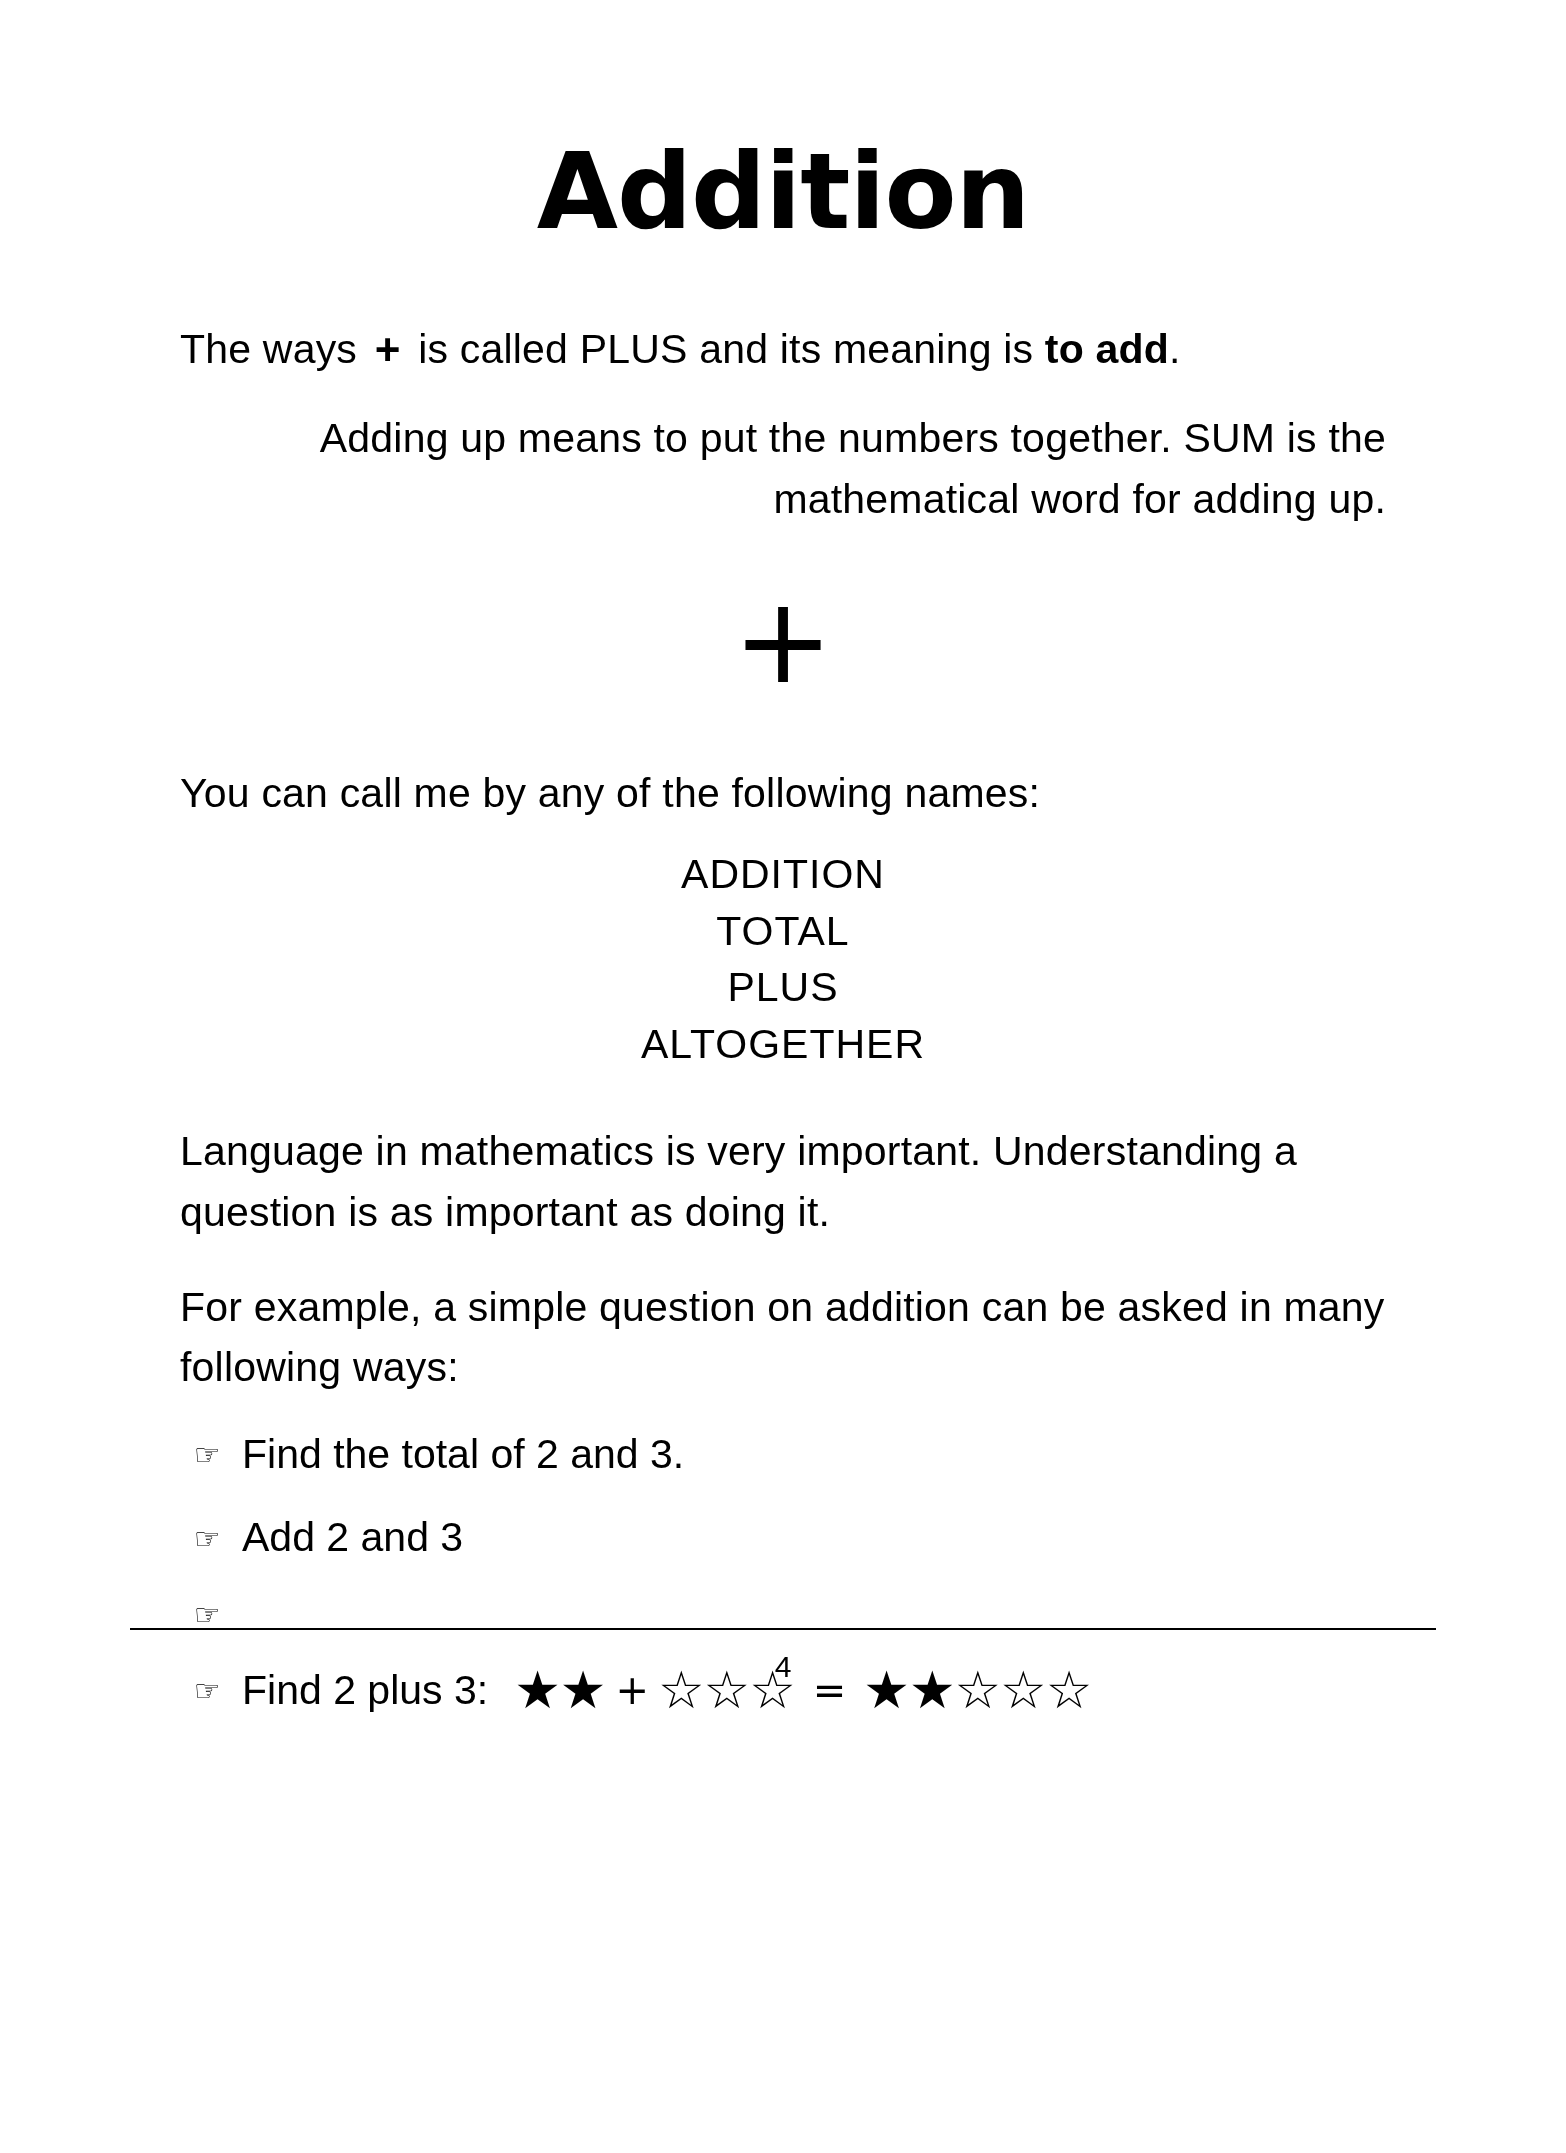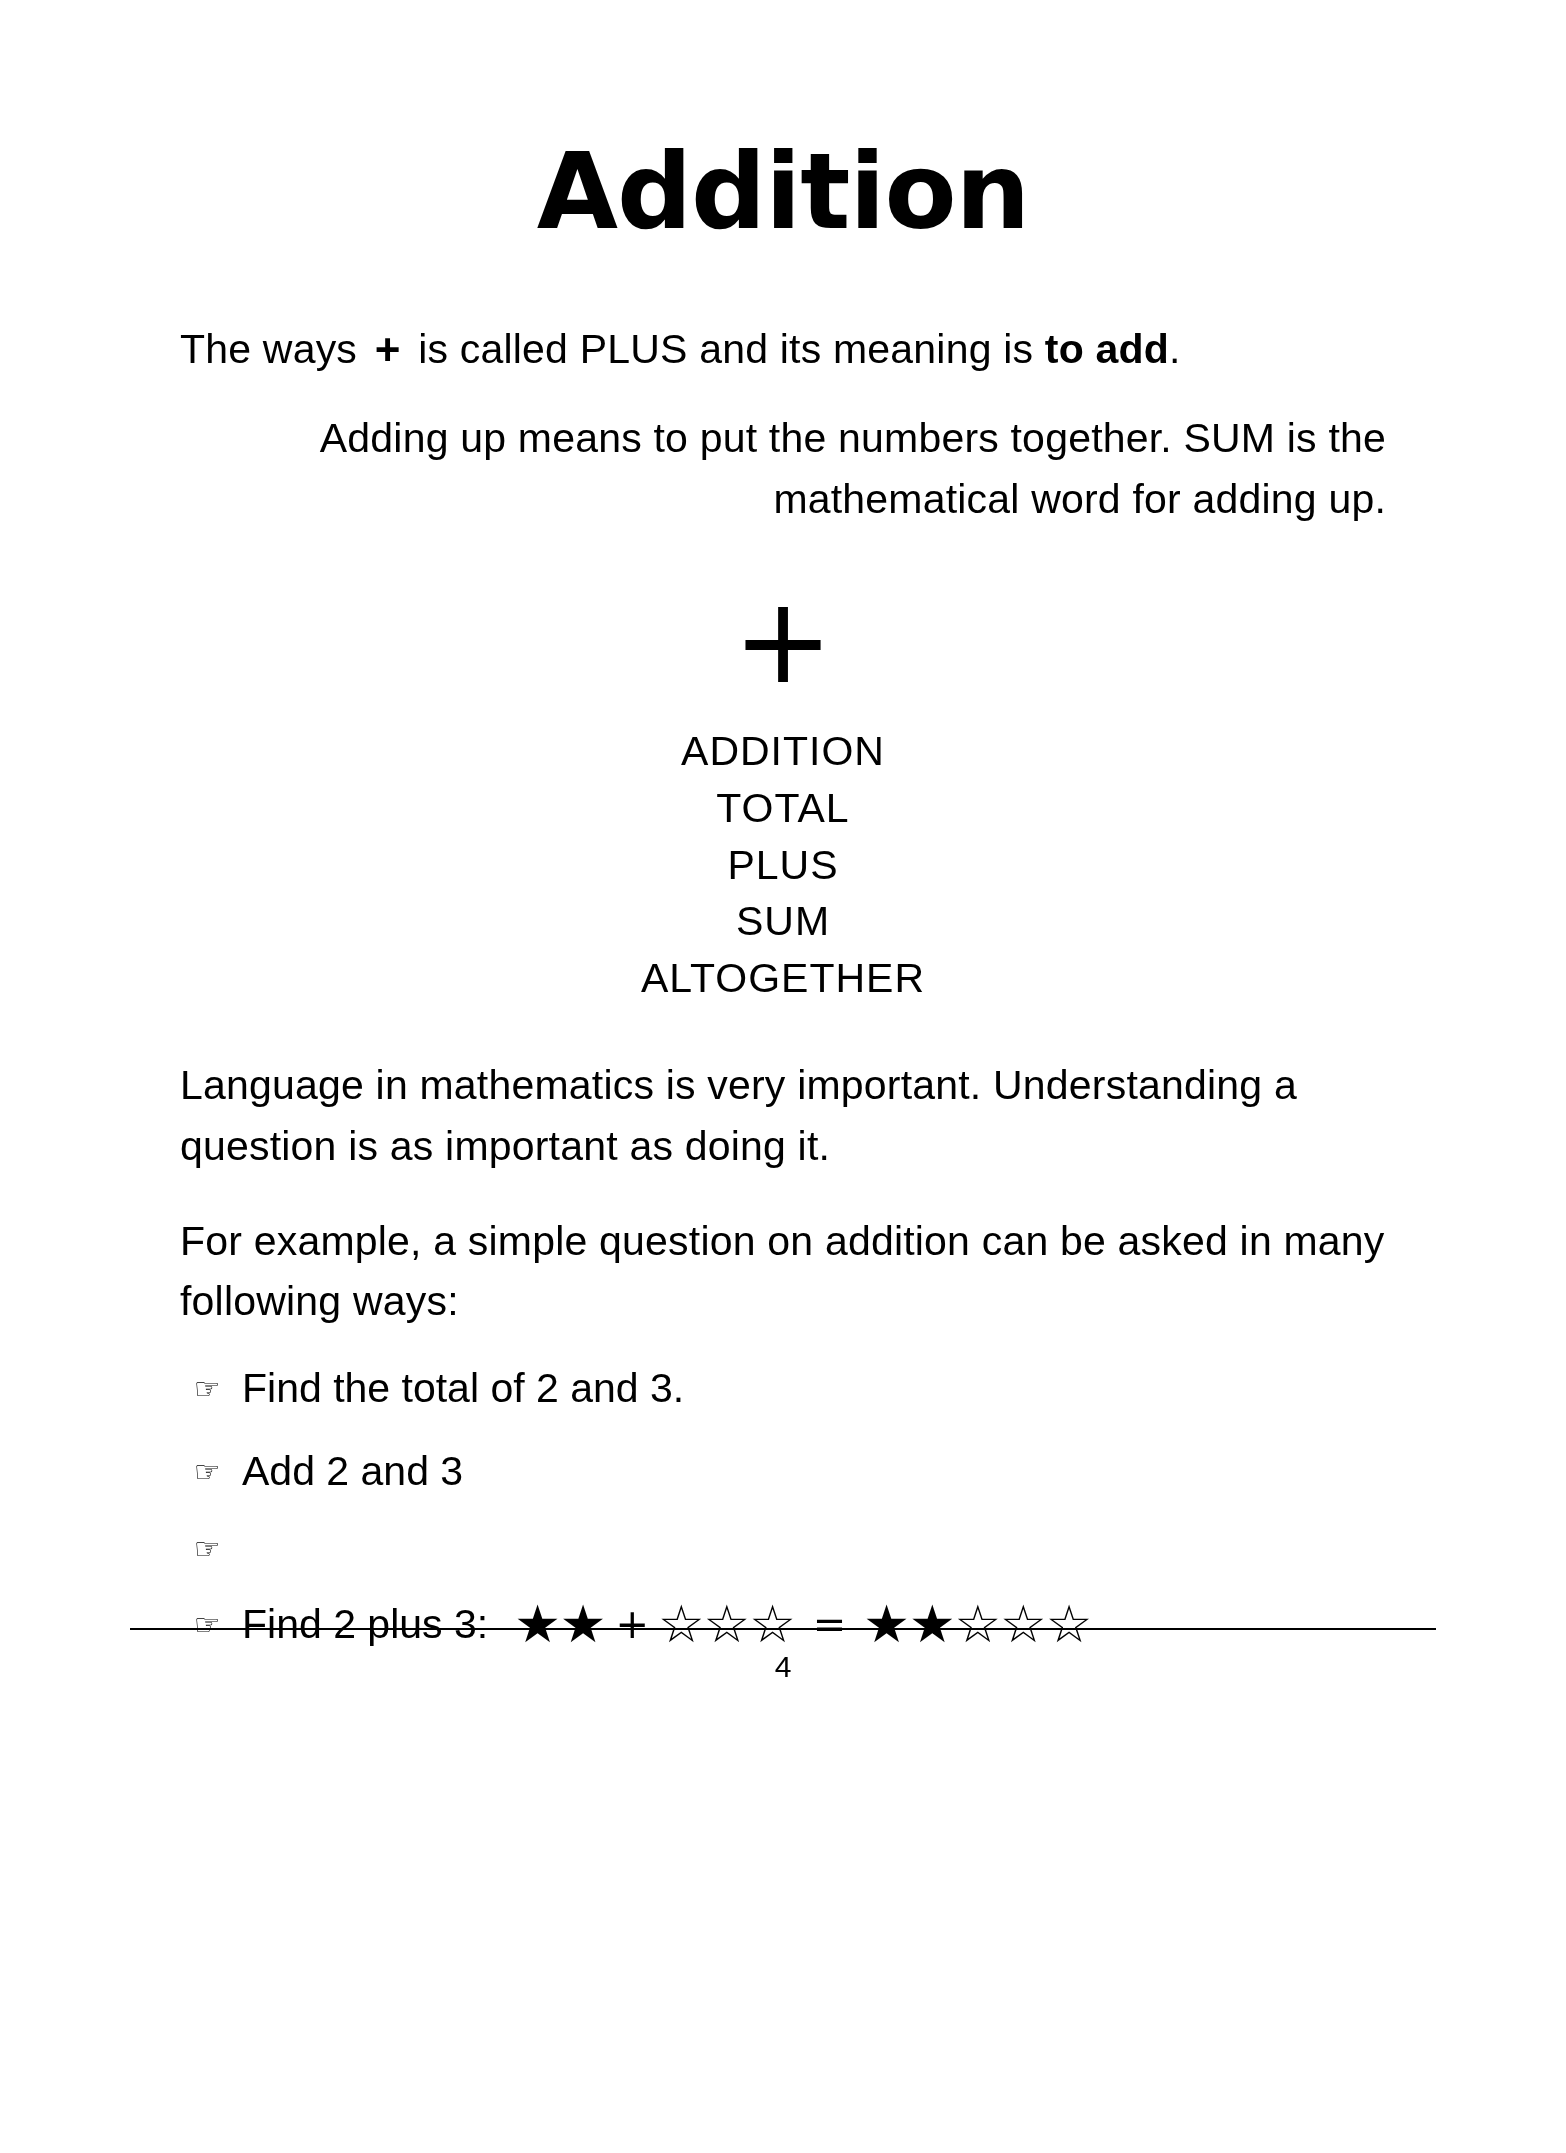--- a/index.html
+++ b/index.html
@@ -153,26 +153,26 @@
     <span>The ways</span>
     <span class="inline-plus">+</span>
     <span>is called PLUS and its meaning is</span>
     <span class="bold">to add</span><span>.</span>
   </p>
 
   <p class="body-text para-2">Adding up means to put the numbers together.  SUM is the mathematical word for adding up.</p>
 
   <div class="big-plus">+</div>
 
+  <p class="body-text names-intro">You can call me by any of the following names:</p>
 
   <ul class="names-list">
     <li>ADDITION</li>
     <li>TOTAL</li>
     <li>PLUS</li>
-    <li>SUM</li>
     <li>ALTOGETHER</li>
   </ul>
 
   <p class="body-text para-lang">Language in mathematics is very important. Understanding a question is as important as doing it.</p>
 
   <p class="body-text para-example">For example, a simple question on addition can be asked in many following ways:</p>
 
   <ul class="ways">
     <li>
       <span class="hand">☞</span>

